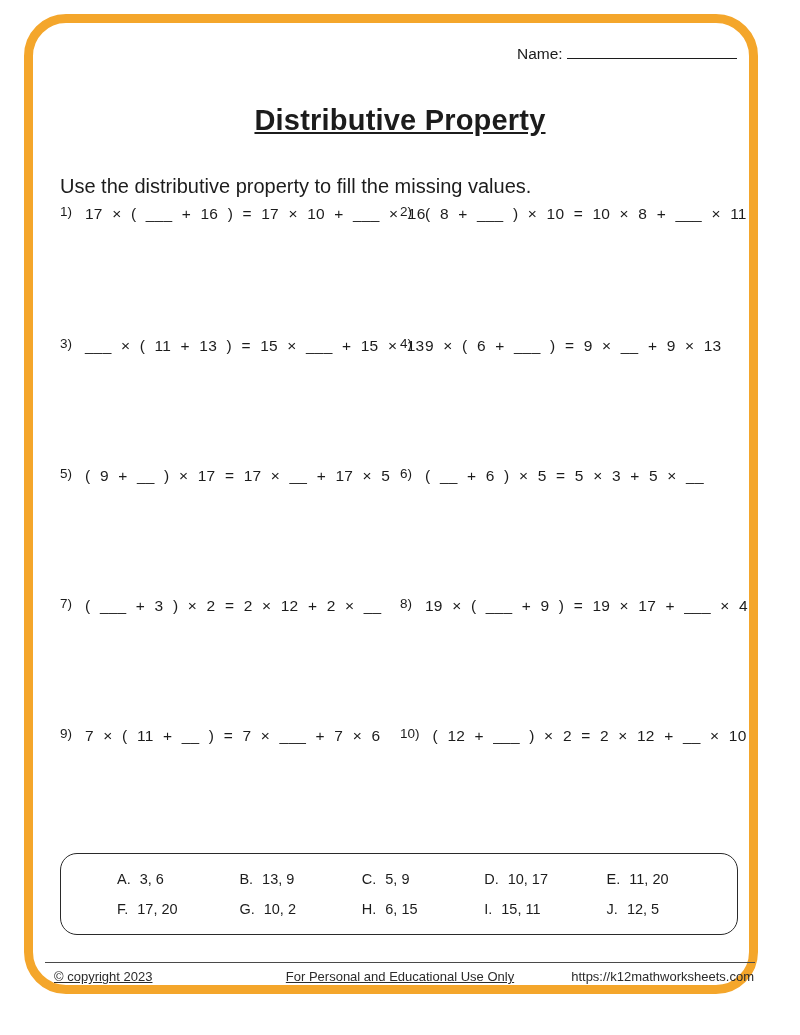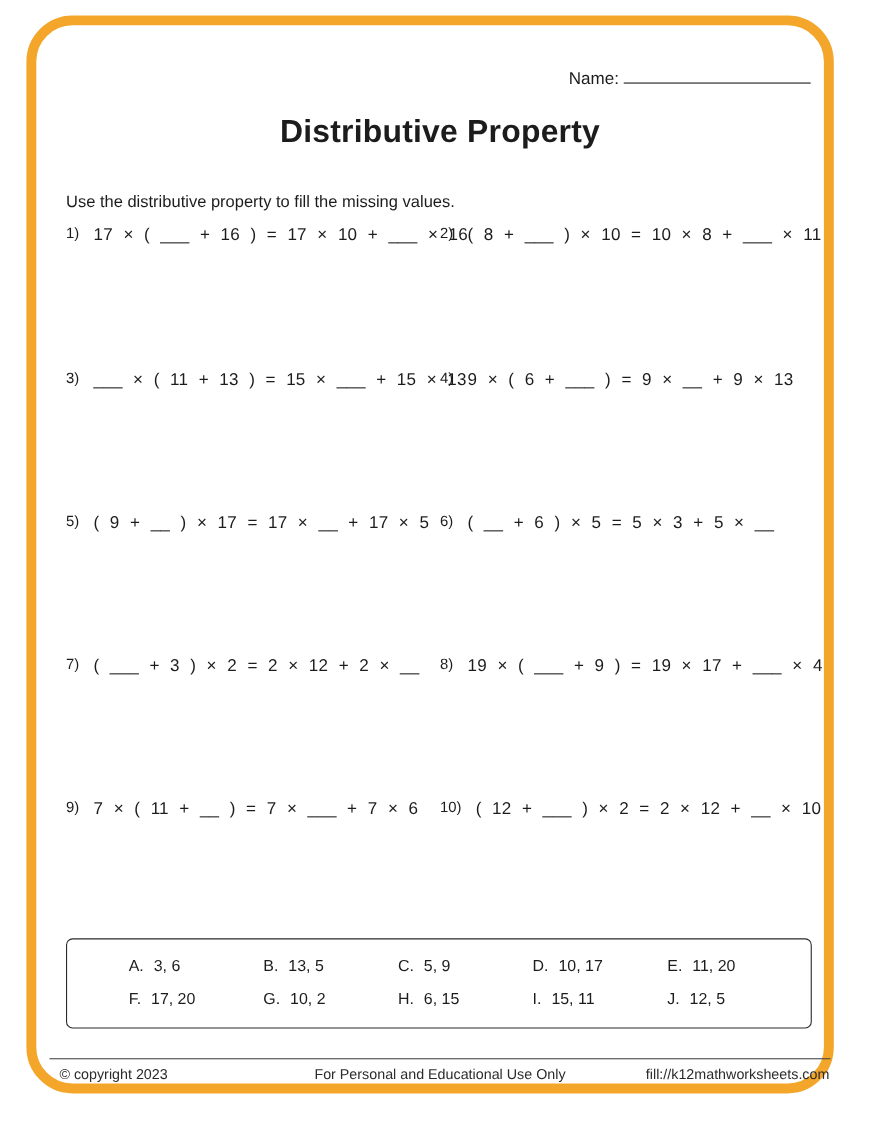--- a/index.html
+++ b/index.html
@@ -12,71 +12,71 @@
     position: relative;
     overflow: hidden;
   }
   .frame {
     position: absolute; left: 24px; top: 14px;
     width: 734px; height: 980px;
     border: 9px solid #F4A62B;
     border-radius: 42px;
   }
   .name-row {
-    position: absolute; top: 61px; left: 517px;
+    position: absolute; top: 44px; left: 517px;
     font-size: 15.5px; white-space: nowrap;
   }
   .name-line {
     display: inline-block; width: 170px; height: 15px;
     border-bottom: 1.8px solid #1c1c1c; margin-left: 4px;
     vertical-align: baseline;
   }
   .title {
     position: absolute; top: 104px; left: 0; width: 800px;
     text-align: center; margin: 0;
-    font-size: 29px; font-weight: 700; letter-spacing: 0.2px;
+    font-size: 29px; font-weight: 700; letter-spacing: 0.2px; text-decoration: underline;
   }
   .instructions {
     position: absolute; top: 175px; left: 60px;
-    font-size: 15px; margin: 0;
+    font-size: 20px; margin: 0;
   }
   .prob {
     position: absolute; display: flex; align-items: flex-start;
     white-space: nowrap;
   }
   .pnum { font-size: 13.5px; margin-right: 13px; position: relative; top: -1px; }
   .peq  { font-size: 15.5px; word-spacing: 5px; letter-spacing: 0.2px; }
   .c1 { left: 60px; }
   .c2 { left: 400px; }
   .r1 { top: 205px; }
   .r2 { top: 337px; }
   .r3 { top: 467px; }
   .r4 { top: 597px; }
   .r5 { top: 727px; }
   .answers {
     position: absolute; left: 60px; top: 853px;
     width: 678px; height: 82px;
-    border: 1.6px solid #2a2a2a; border-radius: 6px;
+    border: 1.6px solid #2a2a2a; border-radius: 17px;
     display: grid; grid-template-columns: repeat(5, 1fr);
     align-content: space-evenly;
     padding: 4px 8px 4px 56px;
     font-size: 14.5px;
   }
   .ans { white-space: nowrap; }
   .ans .letter { display: inline-block; margin-right: 9px; }
   .footer-line {
     position: absolute; top: 962px; left: 45px; width: 710px;
     border-top: 1.6px solid #4a4a4a; height: 0;
   }
   .footer {
     position: absolute; top: 969px; left: 0; width: 800px;
     font-size: 13px; color: #2b2b2b;
   }
-  .f-center { position: absolute; left: 0; width: 100%; text-align: center; }
-  .f-left   { position: absolute; left: 54px; }
+  .f-center { position: absolute; left: 0; width: 100%; text-align: center; text-decoration: underline; }
+  .f-left   { position: absolute; left: 54px; text-decoration: underline; }
   .f-right  { position: absolute; right: 46px; }
 </style>
 </head>
 <body>
 
 <div class="frame"></div>
 
 <div class="name-row">
   <span>Name:</span><span class="name-line"></span>
 </div>
@@ -121,29 +121,29 @@
   <span class="pnum">9)</span>
   <span class="peq">7 × ( 11 + __ ) = 7 × ___ + 7 × 6</span>
 </div>
 <div class="prob r5 c2">
   <span class="pnum">10)</span>
   <span class="peq">( 12 + ___ ) × 2 = 2 × 12 + __ × 10</span>
 </div>
 
 <div class="answers">
   <span class="ans"><span class="letter">A.</span><span>3, 6</span></span>
-  <span class="ans"><span class="letter">B.</span><span>13, 5</span></span>
+  <span class="ans"><span class="letter">B.</span><span>13, 9</span></span>
   <span class="ans"><span class="letter">C.</span><span>5, 9</span></span>
   <span class="ans"><span class="letter">D.</span><span>10, 17</span></span>
   <span class="ans"><span class="letter">E.</span><span>11, 20</span></span>
   <span class="ans"><span class="letter">F.</span><span>17, 20</span></span>
   <span class="ans"><span class="letter">G.</span><span>10, 2</span></span>
   <span class="ans"><span class="letter">H.</span><span>6, 15</span></span>
   <span class="ans"><span class="letter">I.</span><span>15, 11</span></span>
   <span class="ans"><span class="letter">J.</span><span>12, 5</span></span>
 </div>
 
 <div class="footer-line"></div>
 <div class="footer">
   <span class="f-center">For Personal and Educational Use Only</span>
   <span class="f-left">© copyright 2023</span>
-  <span class="f-right">fill://k12mathworksheets.com</span>
+  <span class="f-right">https://k12mathworksheets.com</span>
 </div>
 
 </body></html>

